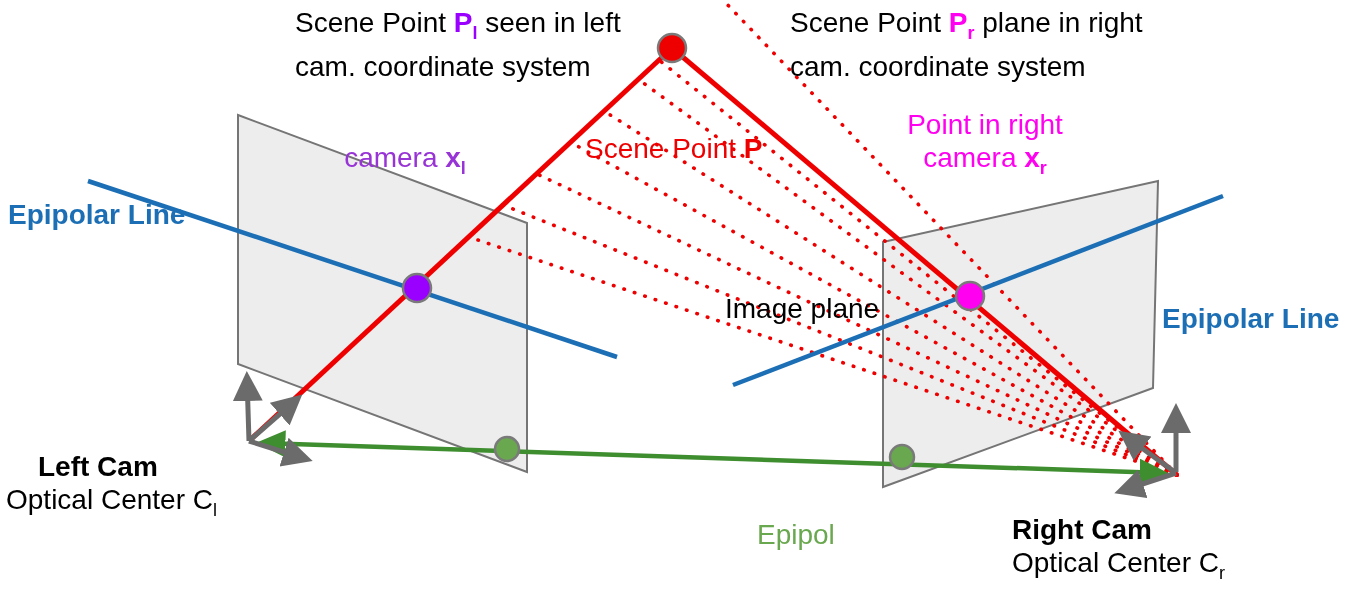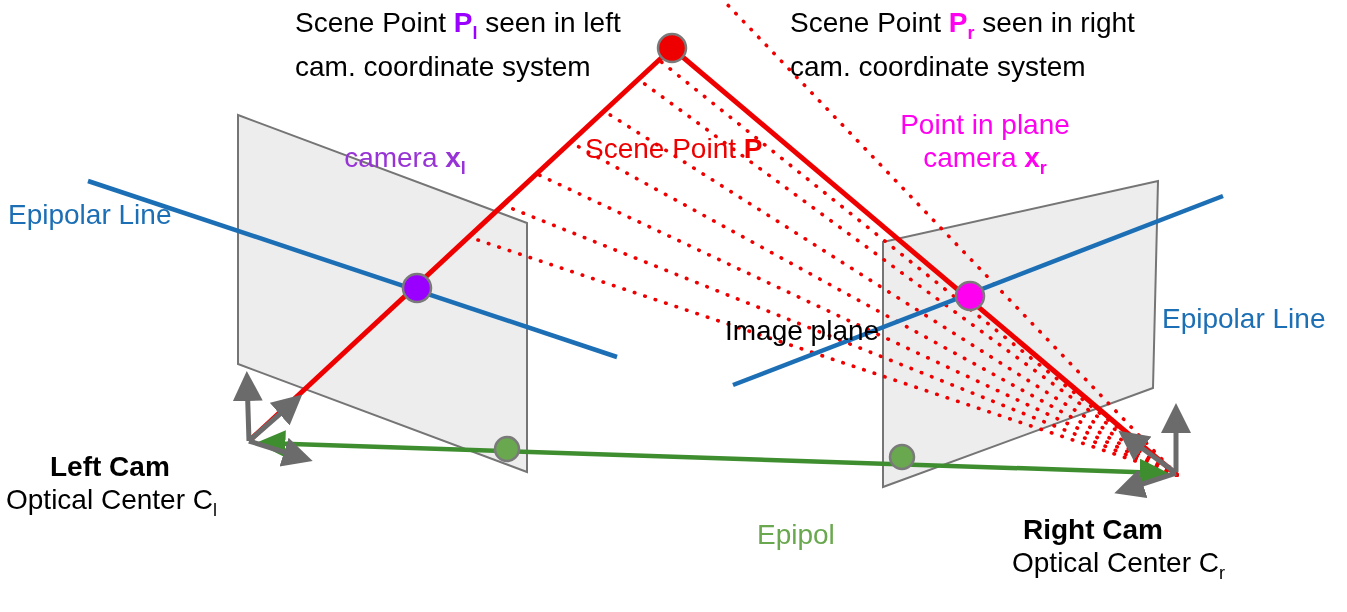--- a/index.html
+++ b/index.html
@@ -8,21 +8,21 @@
     font-family:"Liberation Sans",sans-serif;color:#000;
   }
   .stage svg{position:absolute;left:0;top:0;}
   .lbl{position:absolute;font-size:28px;line-height:33px;white-space:nowrap;}
   .b{font-weight:bold;}
   .s{font-size:18px;vertical-align:-7px;}
   .purple{color:var(--purple);}
   .purple-soft{color:var(--purple_label);}
   .magenta{color:var(--magenta);}
   .red{color:var(--red);}
-  .blue{color:var(--blue);}
+  .blue{color:var(--blue);font-weight:bold;}
   .green{color:var(--green_label);}
   .center{text-align:center;}
   
   .plane{fill:var(--plane_fill);stroke:var(--plane_stroke);stroke-width:2;}
   .blueline{stroke:var(--blue);stroke-width:4.5;fill:none;}
   .redline{stroke:var(--red);stroke-width:5;fill:none;}
   .reddots{stroke:var(--red);stroke-width:3.6;fill:none;stroke-dasharray:0.5 10.5;stroke-linecap:round;}
   .greenline{stroke:var(--green_line);stroke-width:4.5;fill:none;}
   .axis{stroke:var(--gray);stroke-width:5;fill:none;}
   .dot{stroke:var(--dot_stroke);stroke-width:2.5;}
@@ -85,56 +85,56 @@
     <circle class="dot" cx="507" cy="449" r="12" fill="#6AA84F"></circle>
     <circle class="dot" cx="902" cy="457" r="12" fill="#6AA84F"></circle>
   </svg>
 
   <div class="lbl" style="left:295px;top:6px;">
     <span>Scene Point </span><span class="b purple">P</span><span class="b s purple">l</span><span> seen in left</span><br>
     <span>cam. coordinate system</span>
   </div>
 
   <div class="lbl" style="left:790px;top:6px;">
-    <span>Scene Point </span><span class="b magenta">P</span><span class="b s magenta">r</span><span> seen in right</span><br>
+    <span>Scene Point </span><span class="b magenta">P</span><span class="b s magenta">r</span><span> plane in right</span><br>
     <span>cam. coordinate system</span>
   </div>
 
   <div class="lbl purple-soft center" style="left:300px;top:108px;width:210px;">
     <br>
     <span>camera </span><span class="b">x</span><span class="b s">l</span>
   </div>
 
   <div class="lbl magenta center" style="left:885px;top:108px;width:200px;">
-    <span>Point in plane</span><br>
+    <span>Point in right</span><br>
     <span>camera </span><span class="b">x</span><span class="b s">r</span>
   </div>
 
   <div class="lbl red" style="left:585px;top:132px;">
     <span>Scene Point </span><span class="b">P</span>
   </div>
 
   <div class="lbl blue" style="left:8px;top:198px;">
     <span>Epipolar Line</span>
   </div>
   <div class="lbl blue" style="left:1162px;top:302px;">
     <span>Epipolar Line</span>
   </div>
 
-  <div class="lbl" style="left:725px;top:314px;">
+  <div class="lbl" style="left:725px;top:292px;">
     <span>Image plane</span>
   </div>
 
   <div class="lbl" style="left:6px;top:450px;">
-    <span class="b" style="margin-left:44px;">Left Cam</span><br>
+    <span class="b" style="margin-left:32px;">Left Cam</span><br>
     <span>Optical Center C</span><span class="s">l</span>
   </div>
 
   <div class="lbl" style="left:1012px;top:513px;">
-    <span class="b" style="margin-left:11px;">Right Cam</span><br>
+    <span class="b" style="">Right Cam</span><br>
     <span>Optical Center C</span><span class="s">r</span>
   </div>
 
 
   <div class="lbl green" style="left:757px;top:518px;">
     <span>Epipol</span>
   </div>
 
 </div>
 

